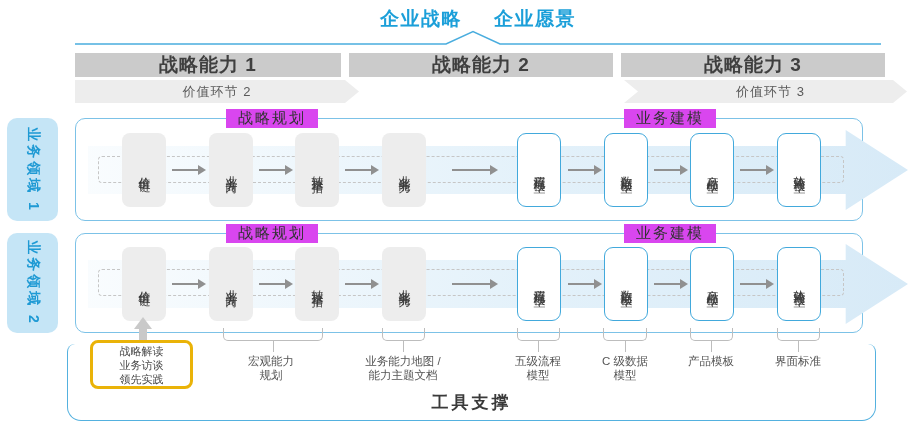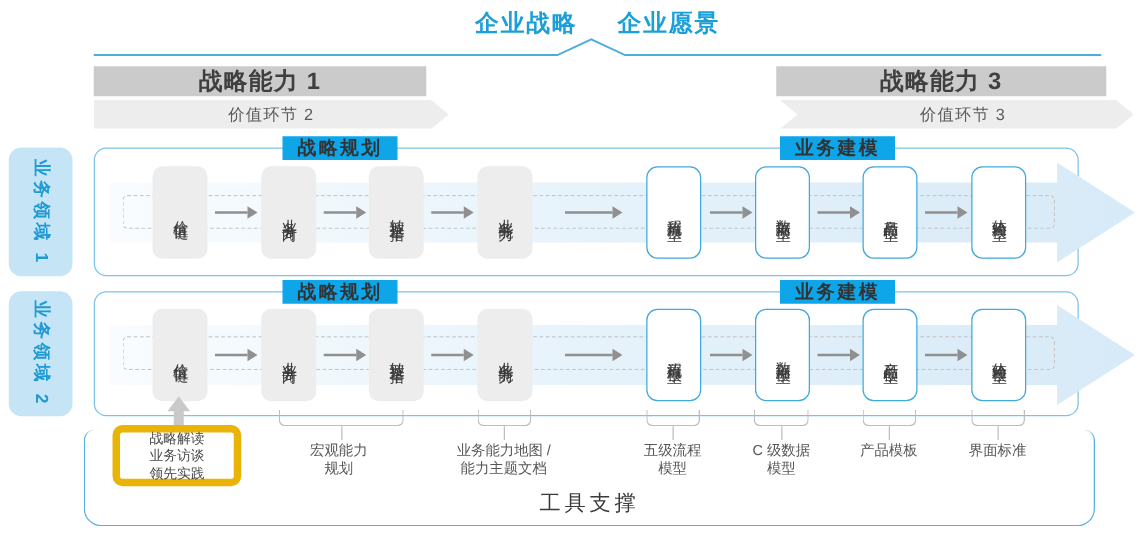--- a/index.html
+++ b/index.html
@@ -23,22 +23,22 @@
   .val-first{clip-path:polygon(0 0,calc(100% - 14px) 0,100% 50%,calc(100% - 14px) 100%,0 100%);}
   .val-mid{clip-path:polygon(0 0,calc(100% - 14px) 0,100% 50%,calc(100% - 14px) 100%,0 100%,14px 50%);padding-left:10px;}
   
   .domain{position:absolute;left:7px;width:51px;background:#c5e5f6;border-radius:10px;
     display:flex;align-items:center;justify-content:center;}
   .domain span{transform:rotate(90deg);white-space:nowrap;font-size:14px;font-weight:bold;
     color:#1f9ad4;letter-spacing:3px;}
   
   .row{position:absolute;left:75px;width:788px;border:1px solid #7cc2e7;border-radius:10px;
     box-sizing:border-box;background:transparent;}
-  .row-header{position:absolute;top:-10px;transform:translateX(-50%);background:#0ea5e9;
-    padding:0 12px;font-size:15px;font-weight:bold;color:#333;letter-spacing:2px;white-space:nowrap;z-index:5;}
+  .row-header{position:absolute;top:-10px;transform:translateX(-50%);background:#d946ef;
+    padding:0 12px;font-size:15px;font-weight:normal;color:#333;letter-spacing:2px;white-space:nowrap;z-index:5;}
   .bigarrow{position:absolute;left:12px;width:820px;height:80px;z-index:1;
     background:linear-gradient(90deg,rgba(231,244,252,0.25) 0%,#e3f1fa 55%,#d7eaf7 100%);
     clip-path:polygon(0 20%,92.4% 20%,92.4% 0,100% 50%,92.4% 100%,92.4% 80%,0 80%);}
   .dashed-band{position:absolute;left:22px;top:37px;width:746px;height:27px;
     border:1px dashed #c6c6c6;border-radius:4px;box-sizing:border-box;z-index:2;}
   .nodebox{position:absolute;width:44px;height:74px;top:14px;z-index:3;
     display:flex;align-items:center;justify-content:center;
     writing-mode:vertical-rl;text-orientation:upright;
     font-size:12px;color:#3a3a3a;letter-spacing:2px;line-height:1.1;}
   .graybox{background:#ededed;border-radius:8px;}
@@ -49,44 +49,47 @@
   
   .up-head{position:absolute;left:134px;top:317px;width:0;height:0;z-index:6;
     border-left:9px solid transparent;border-right:9px solid transparent;border-bottom:12px solid #c9c9c9;}
   .up-stem{position:absolute;left:139px;top:328px;width:8px;height:14px;background:#c9c9c9;z-index:6;}
   .bracket{position:absolute;top:328px;height:13px;border:1px solid #bdbdbd;border-top:none;
     border-radius:0 0 5px 5px;box-sizing:border-box;z-index:6;}
   .bstem{position:absolute;top:341px;height:11px;width:1px;background:#bdbdbd;z-index:6;}
   .blabel{position:absolute;top:354px;transform:translateX(-50%);text-align:center;
     font-size:11.5px;color:#555;line-height:14px;white-space:pre-line;z-index:7;}
   .note-box{position:absolute;left:90px;top:340px;width:103px;height:49px;background:#fff;
-    border:6px solid #eab308;border-radius:8px;box-sizing:border-box;z-index:7;
+    border:3px solid #eab308;border-radius:8px;box-sizing:border-box;z-index:7;
     display:flex;flex-direction:column;align-items:center;justify-content:center;
     font-size:11px;color:#4a4a4a;line-height:14px;}
   
   .toolbox{position:absolute;left:67px;top:344px;width:809px;height:77px;box-sizing:border-box;
     border:1px solid #54b1df;border-top:none;border-radius:8px 8px 14px 14px;z-index:0;}
   .tool-label{position:absolute;left:0;right:0;bottom:6px;text-align:center;
-    font-size:17px;font-weight:normal;color:#3a3a3a;letter-spacing:3px;}
+    font-size:17px;font-weight:bold;color:#3a3a3a;letter-spacing:3px;}
 </style>
 </head>
 <body>
 
 <div class="stage">
 
   <div class="top-title">
     <span>企业战略</span>
     <span>企业愿景</span>
   </div>
   <svg class="pointer-svg" width="910" height="60">
     <polyline points="75,44 446,44 473,31.5 500,44 881,44" fill="none" stroke="#4aadde" stroke-width="1.5"></polyline>
   </svg>
 
   <div class="cap-bar" style="left:75px;width:266px;">
     <span>战略能力 1</span>
+  </div>
+  <div class="cap-bar" style="left:349px;width:264px;">
+    <span>战略能力 2</span>
   </div>
   <div class="cap-bar" style="left:621px;width:264px;">
     <span>战略能力 3</span>
   </div>
 
   <div class="val-seg val-first" style="left:75px;width:284px;">
     <span>价值环节 2</span>
   </div>
   <div class="val-seg val-mid" style="left:624px;width:273px;">
     <span>价值环节 3</span>

